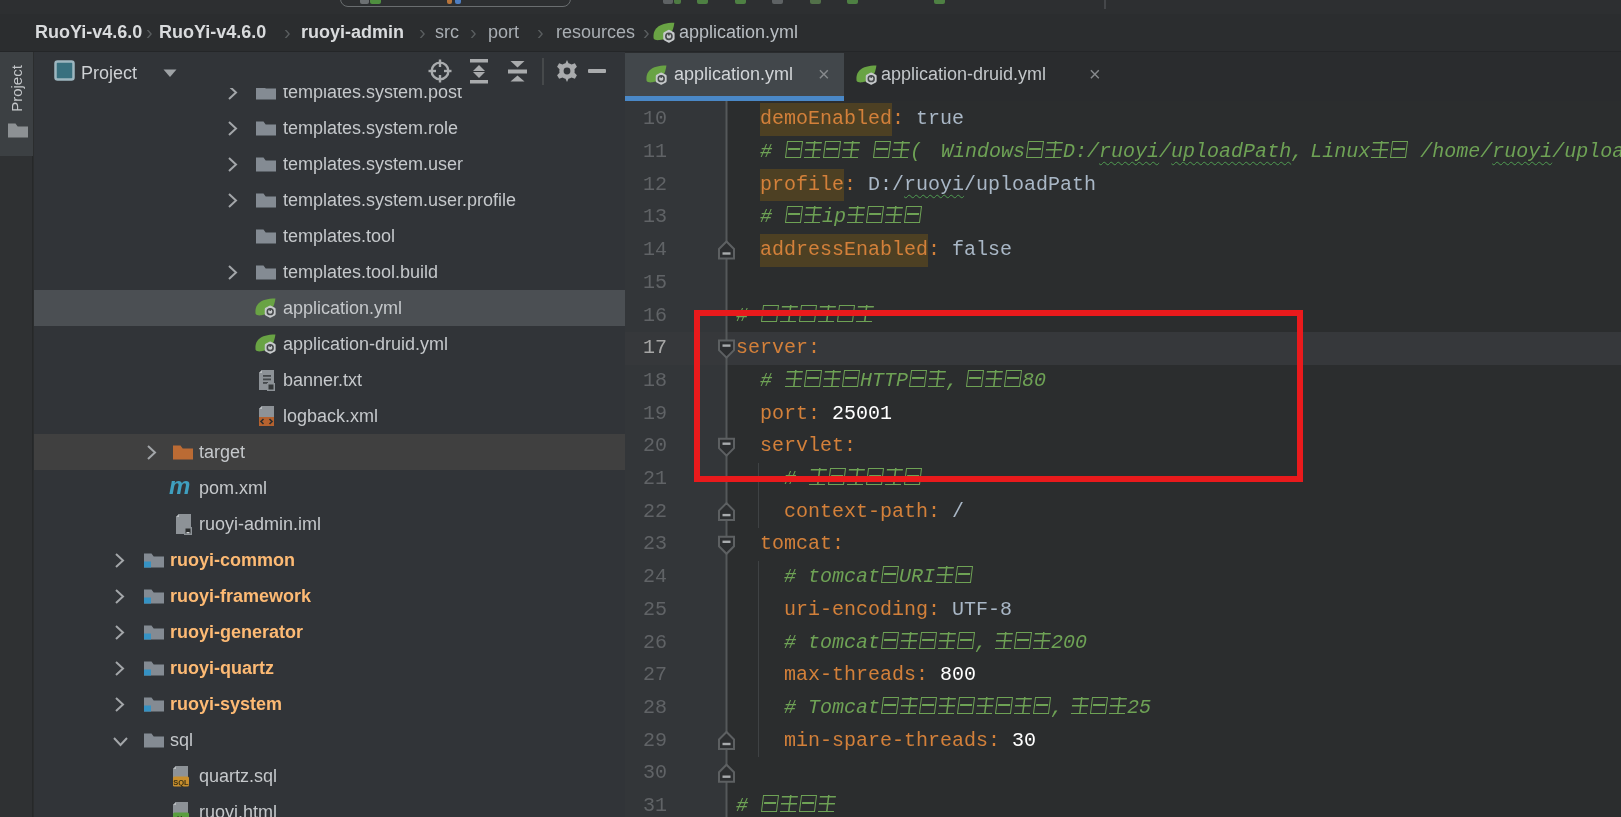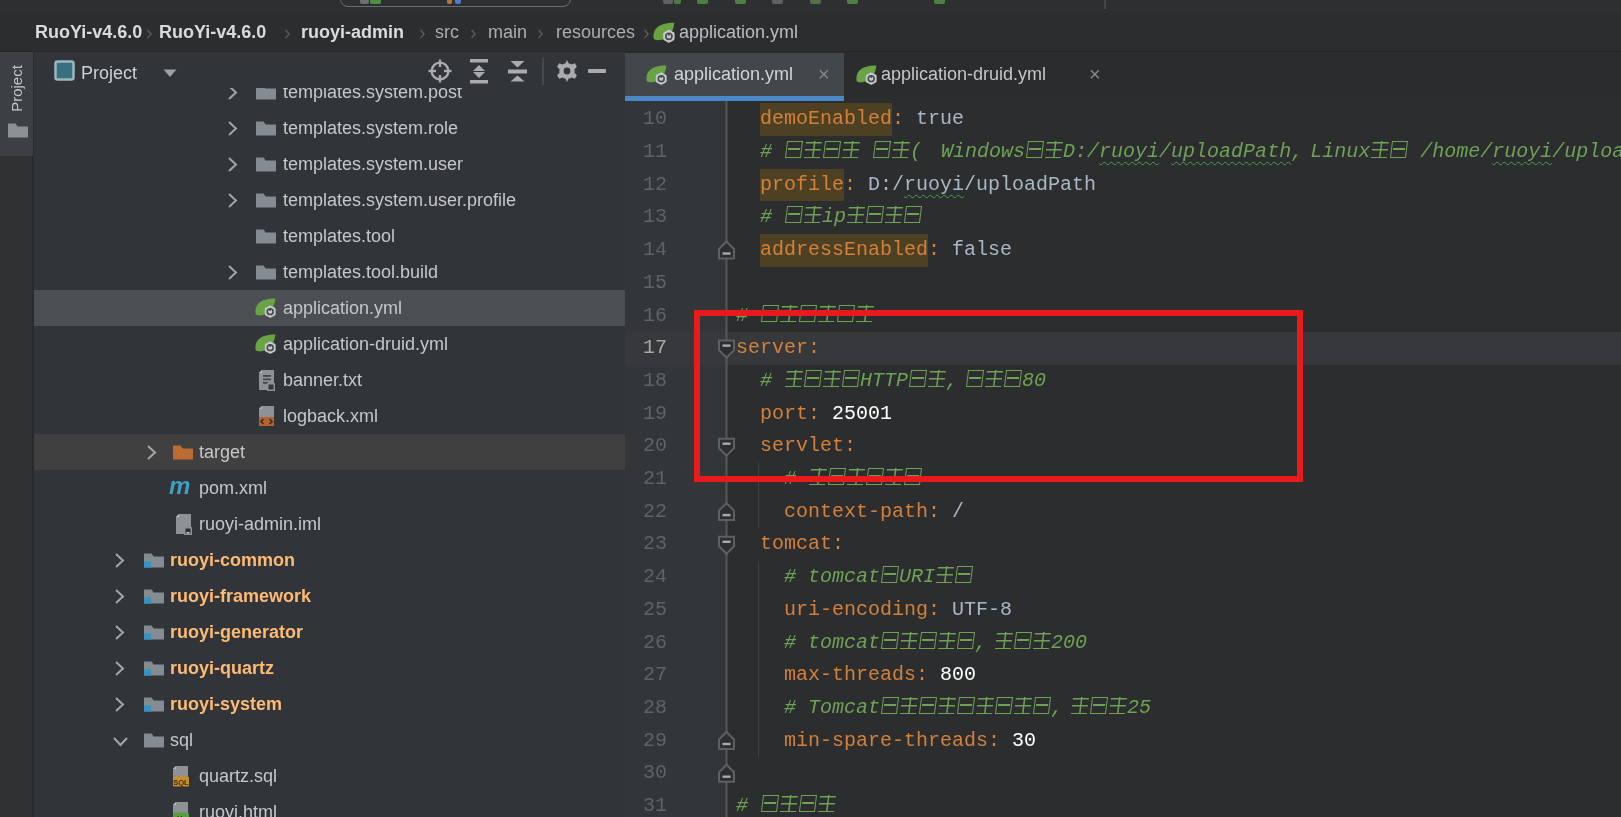--- a/index.html
+++ b/index.html
@@ -74,21 +74,21 @@
 
 <div class="a" id="bc"></div>
 <div class="a bi bb" style="left:35px;top:14px">RuoYi-v4.6.0</div>
 <div class="a bi bs" style="left:146px;top:14px">›</div>
 <div class="a bi bb" style="left:159px;top:14px">RuoYi-v4.6.0</div>
 <div class="a bi bs" style="left:284px;top:14px">›</div>
 <div class="a bi bb" style="left:301px;top:14px">ruoyi-admin</div>
 <div class="a bi bs" style="left:419px;top:14px">›</div>
 <div class="a bi" style="left:435px;top:14px">src</div>
 <div class="a bi bs" style="left:470px;top:14px">›</div>
-<div class="a bi" style="left:488px;top:14px">main</div>
+<div class="a bi" style="left:488px;top:14px">port</div>
 <div class="a bi bs" style="left:537px;top:14px">›</div>
 <div class="a bi" style="left:556px;top:14px">resources</div>
 <div class="a bi bs" style="left:643px;top:14px">›</div>
 <svg class="a" style="left:652px;top:21px" width="24" height="24" viewBox="0 0 22 22">
     <use href="#sboot"></use>
   </svg>
 <div class="a bi" style="left:679px;top:14px;color:#b9bec3">application.yml</div>
 
 <div class="a" id="stripe"></div>
 <div class="a" id="stripesel"></div>

